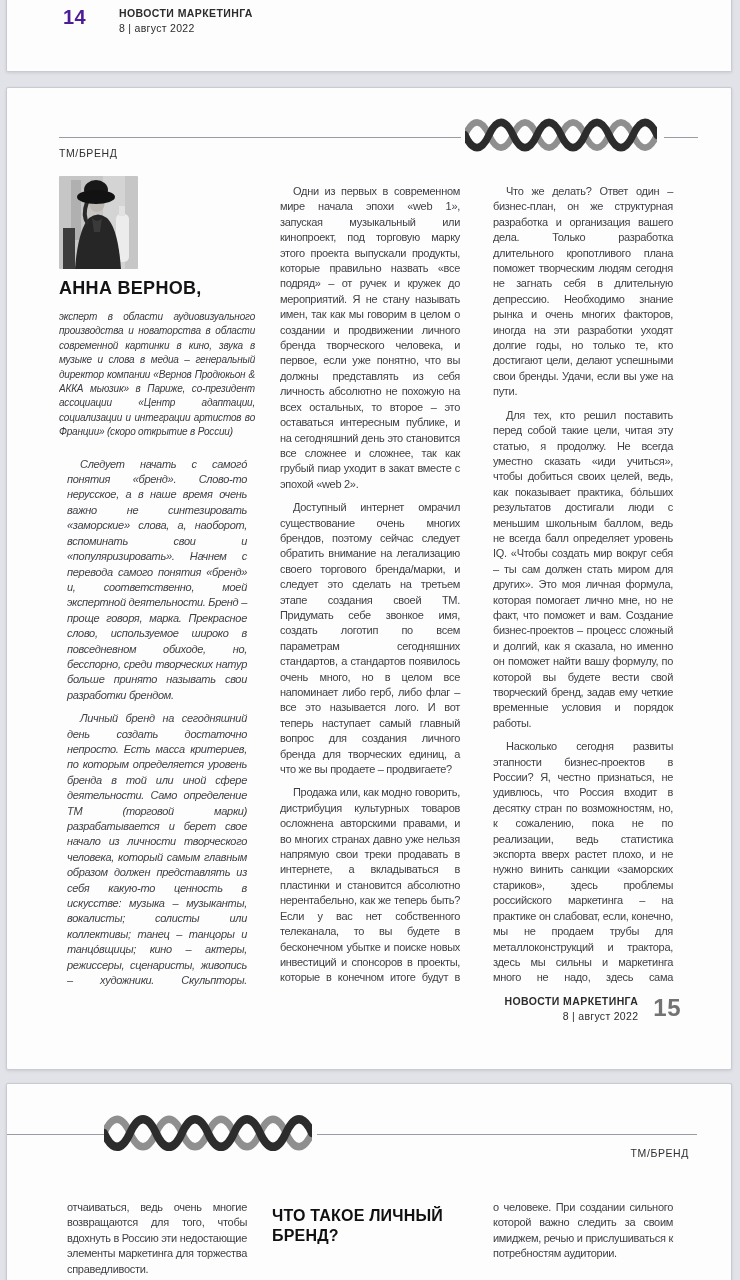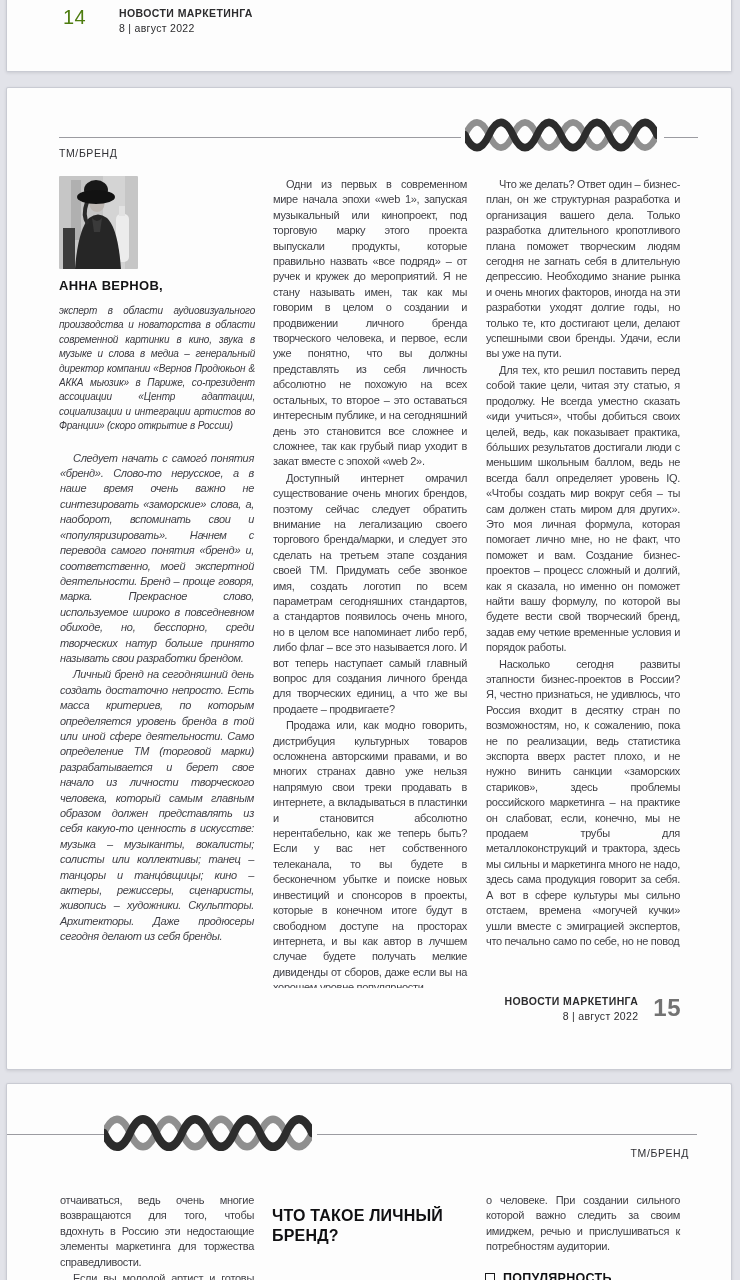--- a/index.html
+++ b/index.html
@@ -13,21 +13,21 @@
     position:absolute;left:6px;width:726px;background:#fdfdfd;
     border:1px solid #c9cbd3;border-radius:2px;
     box-shadow:0 1px 3px rgba(40,40,60,.12);
     box-sizing:border-box;overflow:hidden;
   }
   .card1{top:-6px;height:78px;border-top:none;border-radius:0 0 2px 2px;}
   .card2{top:87px;height:983px;}
   .card3{top:1083px;height:240px;border-bottom:none;}
 
   
-  .p1-pagenum{position:absolute;left:56px;top:12px;font-size:20px;font-weight:400;color:#4d7c0f;letter-spacing:.5px;}
+  .p1-pagenum{position:absolute;left:56px;top:12px;font-size:20px;font-weight:700;color:#4c1d95;letter-spacing:.5px;}
   .p1-mag{position:absolute;left:112px;top:13px;color:#2c2c2e;}
   .p1-mag-name{font-size:10.5px;font-weight:700;letter-spacing:.4px;}
   .p1-mag-issue{font-size:10.5px;margin-top:3px;letter-spacing:.3px;}
 
   
   .rule{position:absolute;height:1px;background:#9b9ba1;}
   .sec-label{position:absolute;font-size:10.5px;letter-spacing:.6px;color:#2f2f33;font-weight:400;margin-top:28px;}
   .squiggle{position:absolute;}
 
   
@@ -41,27 +41,27 @@
   .c3-ruleA{left:0;top:50px;width:99px;}
   .c3-ruleB{left:310px;top:50px;width:380px;}
   .c3-squiggle{left:97px;top:26px;width:208px;height:46px;}
 
   
   .cols{position:absolute;left:52px;width:622px;display:flex;gap:17px;}
   .c2-cols{top:88px;height:812px;overflow:hidden;}
   .c3-cols{top:108px;height:200px;}
   .col{width:196px;flex:0 0 196px;overflow:hidden;}
   .bodytext p{
-    margin:1px;font-size:11px;line-height:15.4px;letter-spacing:-.3px;
+    margin:8px;font-size:11px;line-height:15.4px;letter-spacing:-.3px;
     color:#3f3f45;text-align:justify;text-indent:13px;
   }
   .bodytext p.noind{text-indent:0;}
 
   .photo{display:block;width:79px;height:93px;border-radius:1px;}
-  .author-name{margin-top:9px;font-size:13px;font-weight:700;color:#141416;letter-spacing:.3px;}
+  .author-name{margin-top:9px;font-size:18px;font-weight:700;color:#141416;letter-spacing:.3px;}
   .bio{
     margin-top:11px;font-size:10px;line-height:14.4px;letter-spacing:-.2px;
     font-style:italic;color:#3a3a40;text-align:justify;
   }
   .col1-body{margin-top:17px;font-style:italic;}
 
   
   .p15-footer{position:absolute;left:478px;top:906px;width:196px;display:flex;justify-content:flex-end;align-items:center;gap:15px;}
   .f-text{text-align:right;color:#2c2c2e;}
   .f-mag{font-size:10.5px;font-weight:700;letter-spacing:.4px;}

